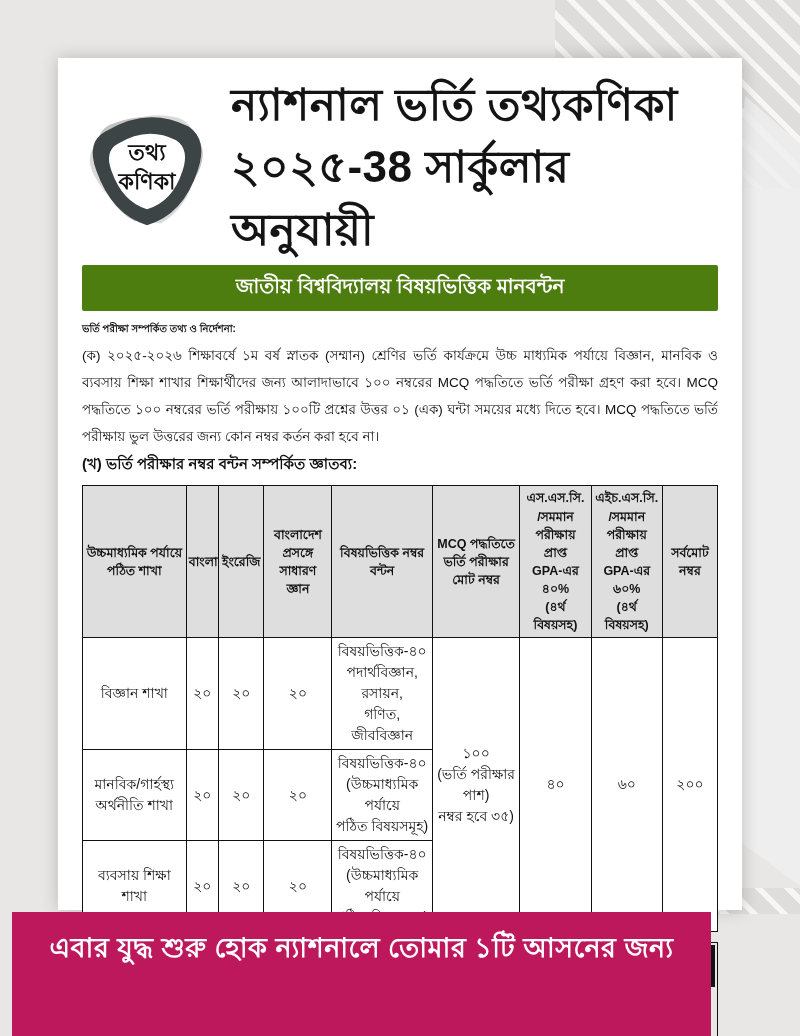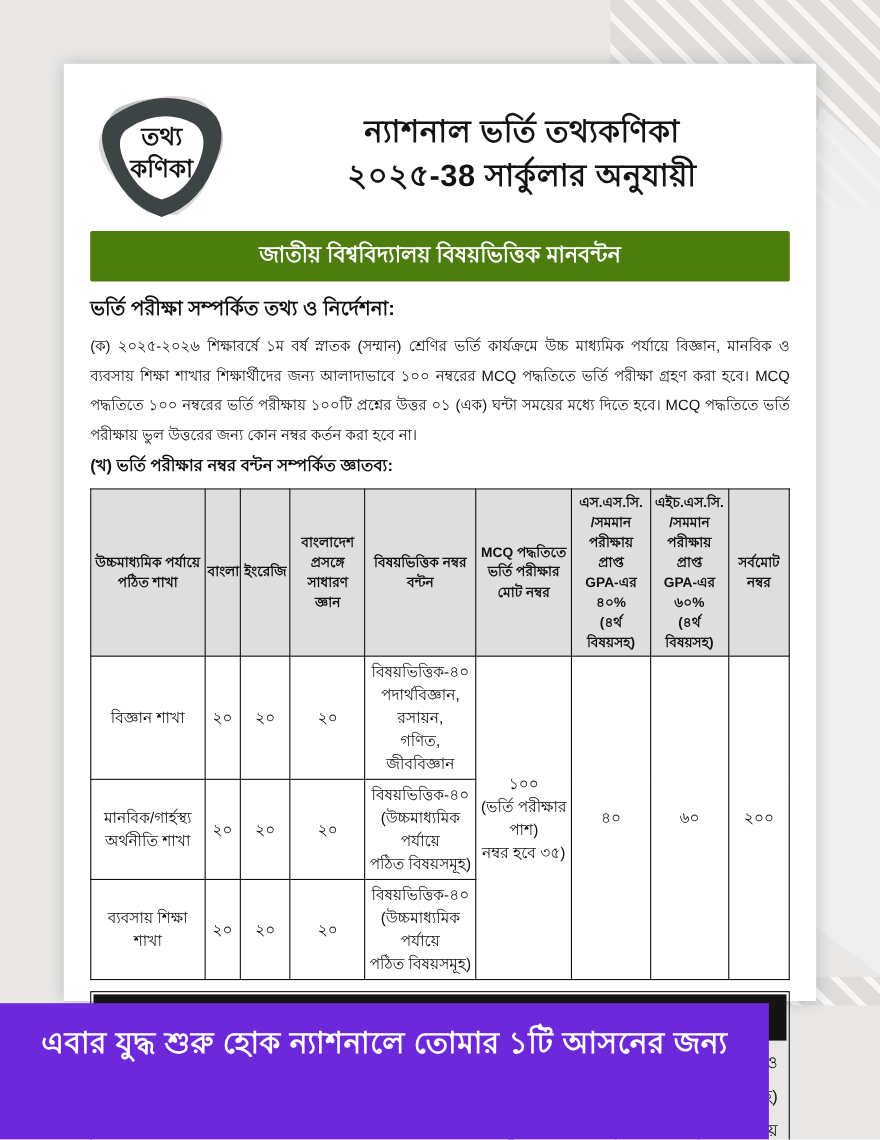--- a/index.html
+++ b/index.html
@@ -22,44 +22,44 @@
     background:#efeeee;clip-path:polygon(30% 0,100% 6%,100% 100%,18% 94%,0 60%,6% 18%);
     opacity:.85;
   }
   .card{
     position:absolute;left:58px;top:58px;width:684px;height:852px;
     background:#ffffff;box-shadow:0 0 16px rgba(0,0,0,.20);
     box-sizing:border-box;padding:16px 24px 0 24px;
   }
   .hdr{display:flex;align-items:center;gap:19px;}
   .logo{width:130px;height:132px;flex:none;}
-  .title{flex:1;text-align:center;font-weight:800;font-size:28px;line-height:1.42;color:#141414;letter-spacing:.5px;}
+  .title{flex:1;font-weight:800;font-size:44px;line-height:1.42;color:#141414;letter-spacing:.5px;}
   .subbar{
     margin-top:4px;background:#4d7c0f;color:#fff;text-align:center;
     font-size:20px;font-weight:700;padding:6px 0 7px;border-radius:2px;
   }
   .intro{margin-top:10px;font-size:13.5px;}
-  .intro-h{font-weight:700;font-size:18px;margin-bottom:4px;}
+  .intro-h{font-weight:700;font-size:10px;margin-bottom:4px;}
   .intro-p{text-align:justify;line-height:2.0;margin:0 0 2px 0;}
   .intro-h2{font-weight:700;font-size:15px;margin-top:2px;}
   table.marks{
     width:100%;border-collapse:collapse;margin-top:8px;table-layout:fixed;
   }
   table.marks th,table.marks td{
     border:1.6px solid #111;text-align:center;vertical-align:middle;padding:3px 2px;
   }
   table.marks th{background:#dedede;font-weight:700;font-size:12.5px;line-height:1.45;height:100px;}
   table.marks td{font-size:14px;line-height:1.5;height:60px;background:#fff;}
   .pre{white-space:pre-line;}
   .c1{width:16%;} .c2{width:5%;} .c3{width:7%;} .c4{width:10.5%;}
   .c5{width:15.5%;} .c6{width:13.5%;} .c7{width:11%;} .c8{width:11%;} .c9{width:8.5%;}
   .elig{margin-top:10px;border:1.7px solid #111;}
   .elig-bar{background:#141414;color:#fff;margin:2px;text-align:center;font-size:19px;font-weight:700;padding:4px 0 6px;}
   .elig-p{padding:4px 10px 8px;font-size:15px;line-height:2.05;text-align:justify;margin:0;}
-  .banner{position:absolute;left:0;top:912px;width:699px;height:124px;background:#6d28d9;}
+  .banner{position:absolute;left:12px;top:912px;width:699px;height:124px;background:#be185d;}
   .banner-text{color:#fff;text-align:center;font-size:27px;font-weight:700;padding-top:15px;letter-spacing:.5px;}
   .logo-txt{font-weight:800;}
 </style>
 </head>
 <body>
 
 <div class="stripes-tr"></div>
 <div class="soft-panel"></div>
 <div class="stripes-br"></div>
 

